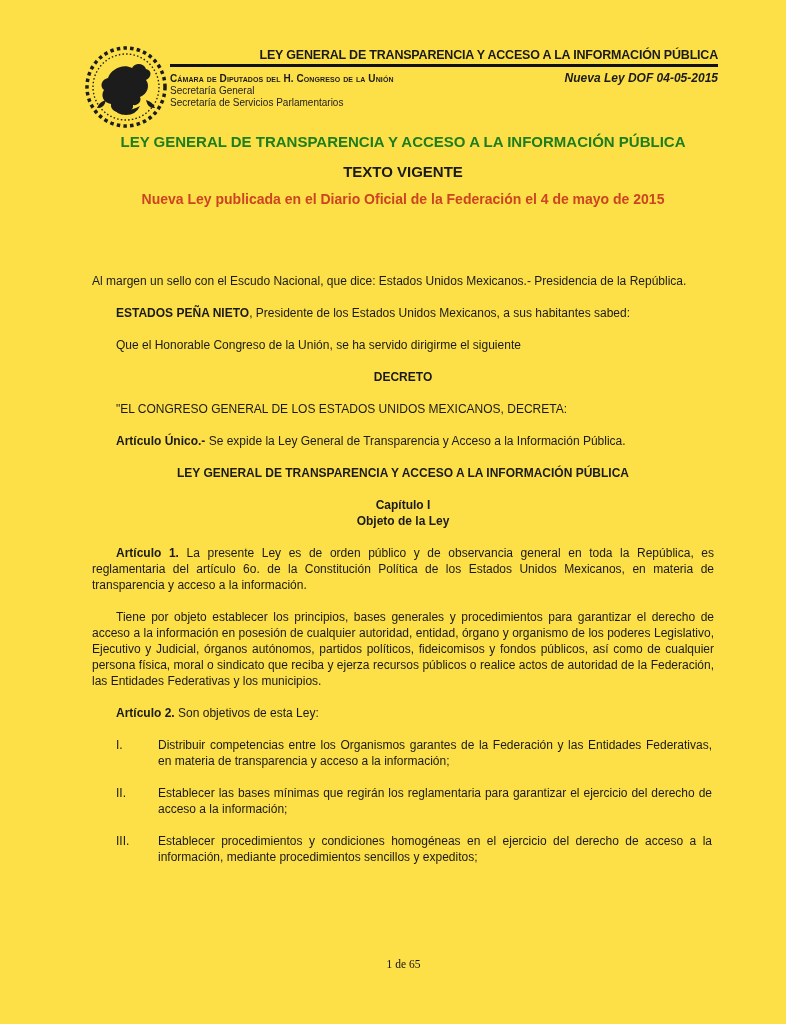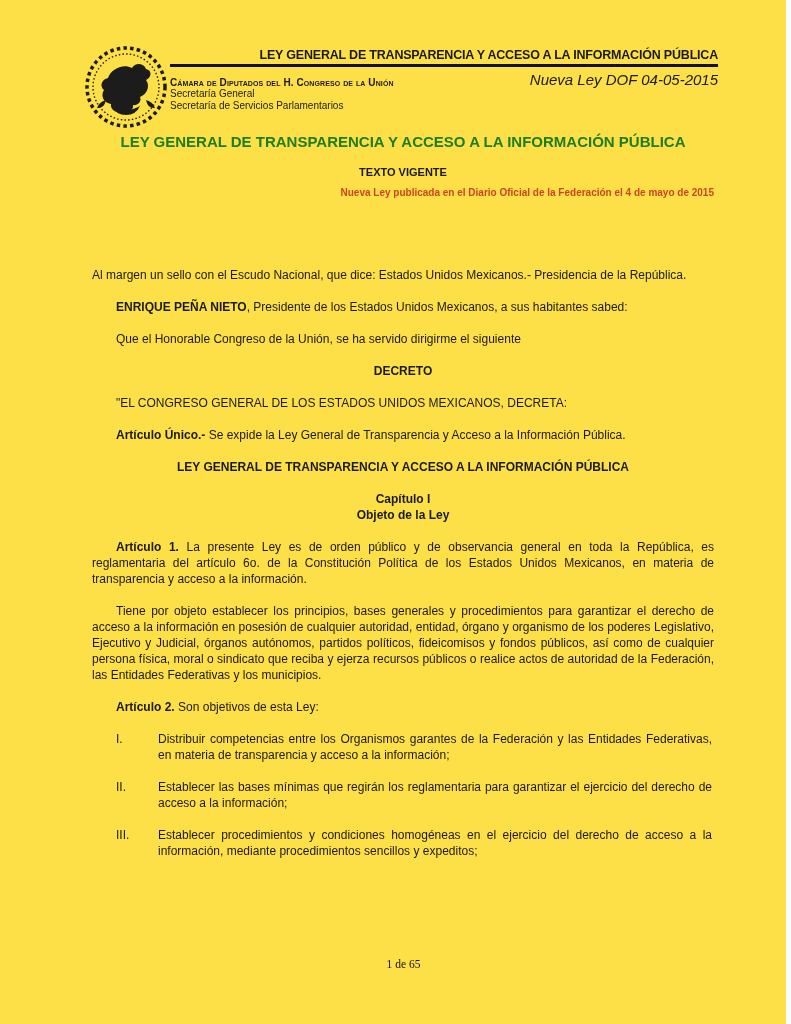--- a/index.html
+++ b/index.html
@@ -24,44 +24,44 @@
   .header-right {
     position: absolute; left: 170px; top: 4px; width: 548px;
   }
   .header-title {
     font-size: 12.5px; font-weight: bold; letter-spacing: -0.2px;
     text-align: right; line-height: 14px;
     transform: scaleY(1.05);
   }
   .header-rule { height: 3px; background: #111; margin-top: 2px; }
   .header-row {
-    display: flex; justify-content: space-between; align-items: flex-end;
+    display: flex; justify-content: space-between; align-items: center;
     margin-top: 4px;
   }
   .chamber {
     font-size: 10px; font-weight: bold; font-variant: small-caps;
     letter-spacing: 0.1px;
   }
-  .docref { font-size: 15px; font-weight: normal; font-style: italic; }
+  .docref { font-size: 12px; font-weight: bold; font-style: italic; }
   .secretaria { font-size: 10px; line-height: 12px; color: #222; }
 
   
   .content {
     position: absolute; top: 132px; left: 92px; width: 622px;
     font-size: 12px; line-height: 16px;
   }
   .law-title-green {
     text-align: center; font-weight: bold; font-size: 15px; line-height: 19px;
     margin: 0;
   }
   .texto-vigente {
-    text-align: center; font-weight: bold; font-size: 11px; margin-top: 13px;
+    text-align: center; font-weight: bold; font-size: 15px; margin-top: 13px;
   }
   .pub-line {
-    text-align: right; font-weight: bold; font-size: 10px; margin-top: 5px;
+    text-align: center; font-weight: bold; font-size: 14px; margin-top: 11px;
   }
   .para { margin: 16px 0 0 0; text-align: justify; }
   .para.indent { text-indent: 24px; }
   .para.first { margin-top: 66px; }
   .heading-center {
     margin: 16px 0 0 0; text-align: center; font-weight: bold;
   }
   .heading-center div { line-height: 16px; }
   b.lead { font-weight: bold; }
 
@@ -113,21 +113,21 @@
   </div>
 
   <div class="content">
 
     <h1 class="law-title-green" style="color: rgb(30, 125, 30);">LEY GENERAL DE TRANSPARENCIA Y ACCESO A LA INFORMACIÓN PÚBLICA</h1>
     <div class="texto-vigente">TEXTO VIGENTE</div>
     <div class="pub-line" style="color: rgb(204, 68, 34);">Nueva Ley publicada en el Diario Oficial de la Federación el 4 de mayo de 2015</div>
 
     <p class="para first"><span>Al margen un sello con el Escudo Nacional, que dice: Estados Unidos Mexicanos.- Presidencia de la República.</span></p>
 
-    <p class="para indent"><b class="lead">ENRIQUE PEÑA NIETO</b><span>, Presidente de los Estados Unidos Mexicanos, a sus habitantes sabed:</span></p>
+    <p class="para indent"><b class="lead">ESTADOS PEÑA NIETO</b><span>, Presidente de los Estados Unidos Mexicanos, a sus habitantes sabed:</span></p>
 
     <p class="para indent"><span>Que el Honorable Congreso de la Unión, se ha servido dirigirme el siguiente</span></p>
 
     <div class="heading-center">
       <div>DECRETO</div>
     </div>
 
     <p class="para indent"><span>"EL CONGRESO GENERAL DE LOS ESTADOS UNIDOS MEXICANOS, DECRETA:</span></p>
 
     <p class="para indent"><b class="lead">Artículo Único.-</b><span> Se expide la Ley General de Transparencia y Acceso a la Información Pública.</span></p>

